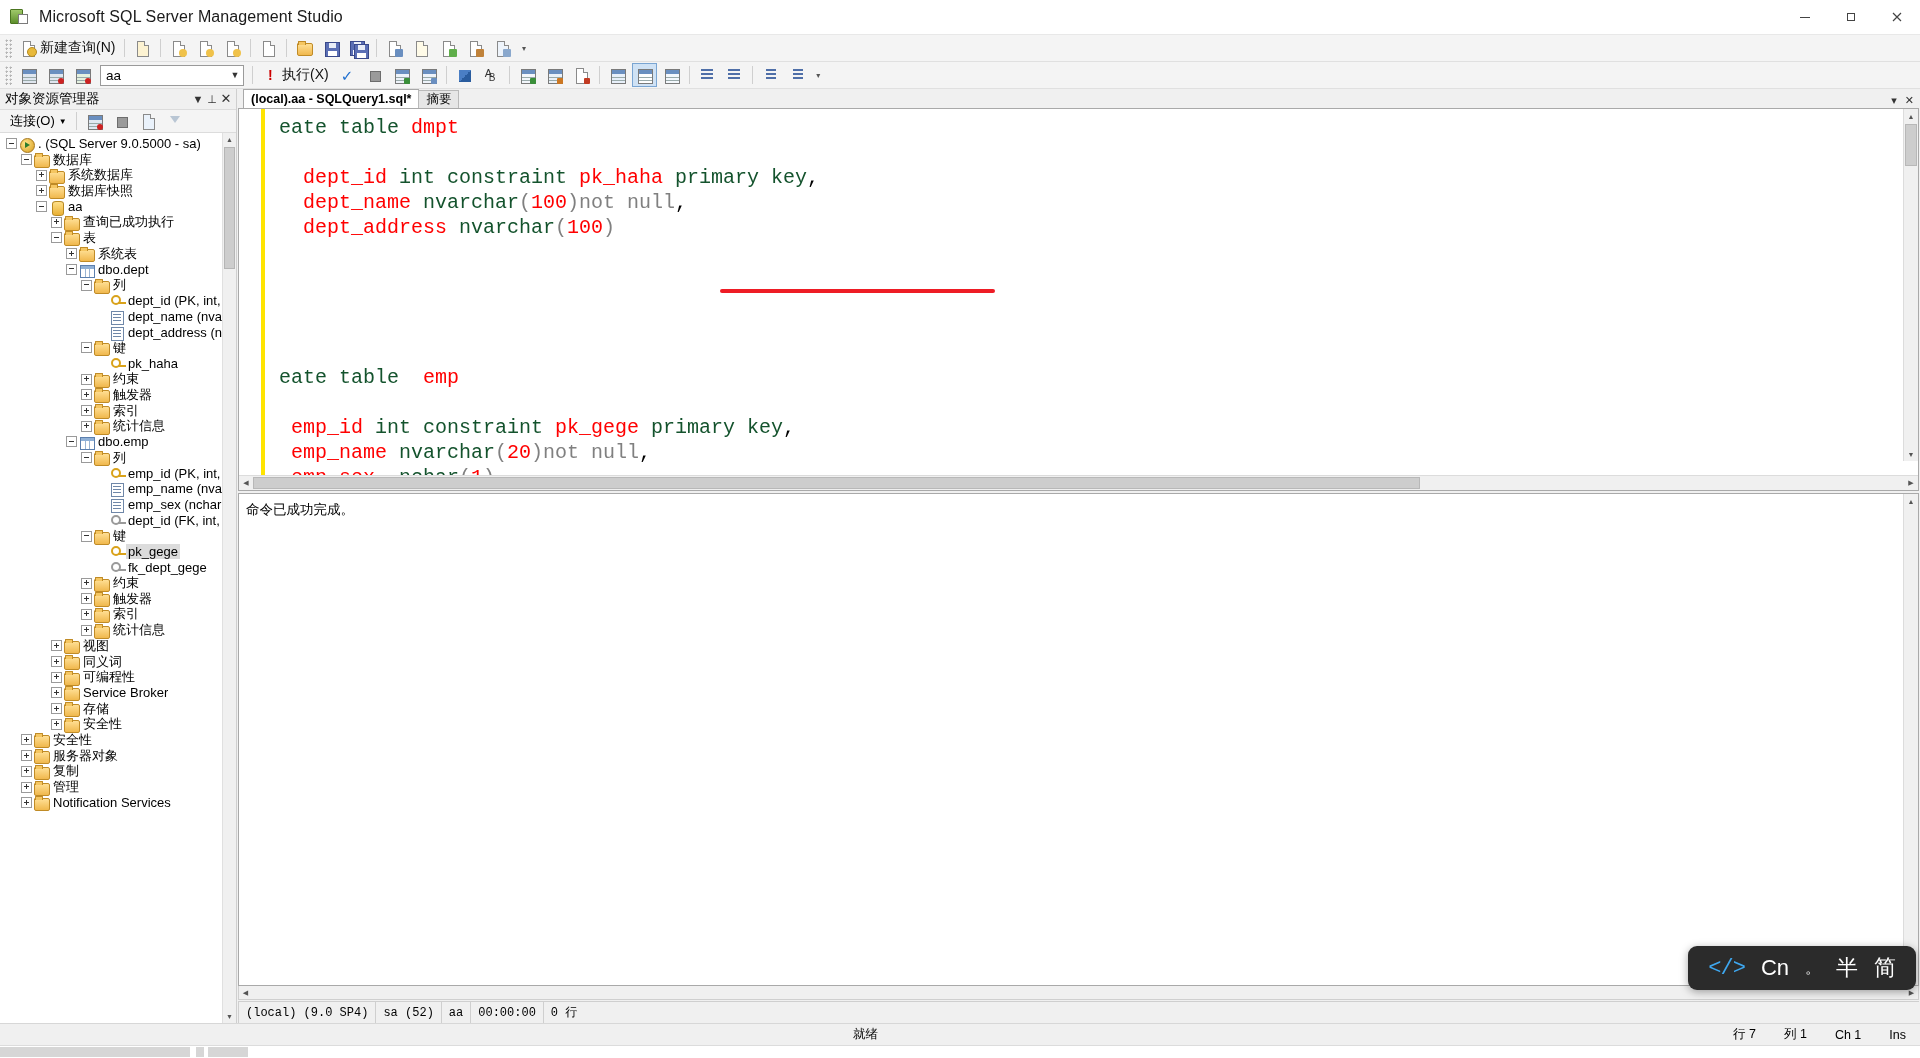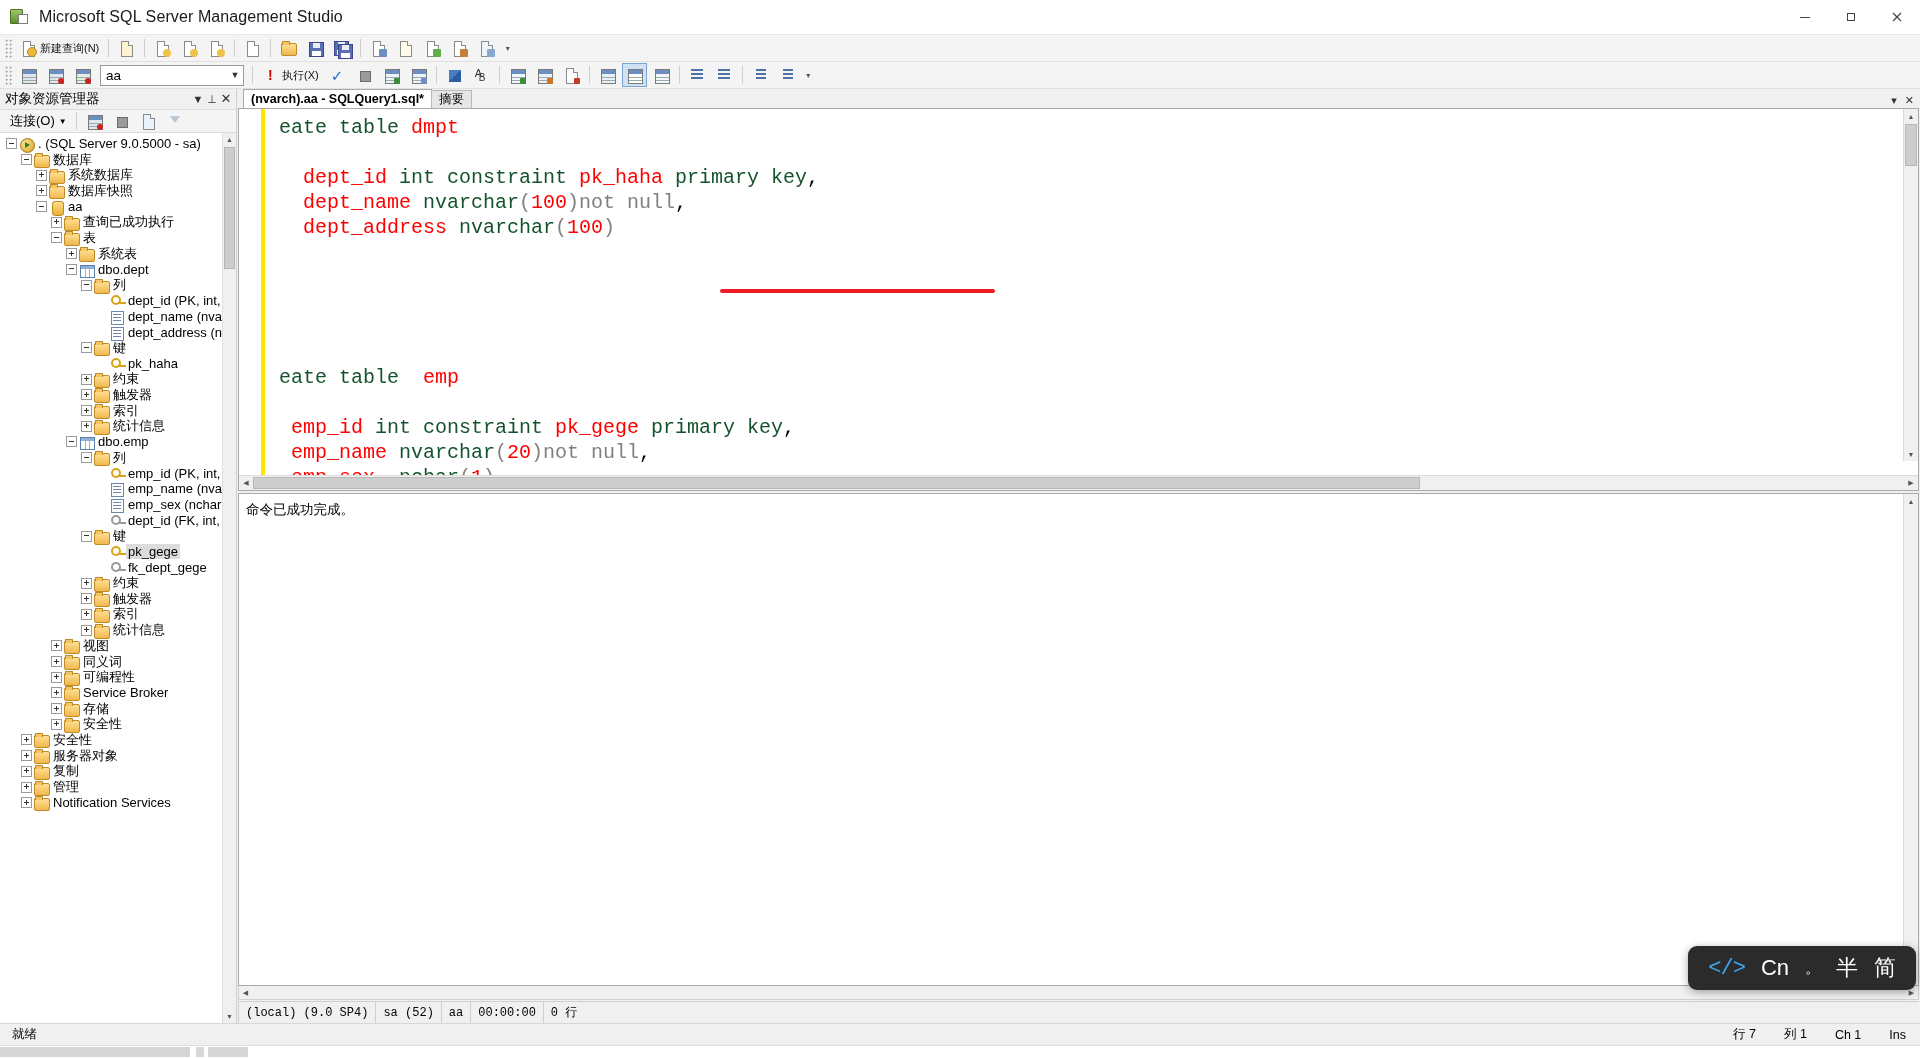--- a/index.html
+++ b/index.html
@@ -26,21 +26,21 @@
   
   .menubar{height:26px;background:#f5f5f5;display:flex;align-items:center;padding-left:6px;flex:0 0 auto;border-bottom:1px solid #e4e4e4;}
   .menuitem{padding:3px 9px;font-size:14.5px;color:#111;line-height:18px;white-space:nowrap;}
 
   
   .toolbar{height:26px;background:#f4f4f4;display:flex;align-items:center;border-bottom:1px solid #e0e0e0;flex:0 0 auto;padding-left:2px;}
   .grip{width:7px;height:19px;margin:0 3px;flex:0 0 auto;
         background-image:radial-gradient(circle at 1.6px 1.6px,#b5b5b5 1px,transparent 1.2px);
         background-size:4px 4px;}
   .tbtn{display:flex;align-items:center;height:22px;padding:0 3px;margin:0 1px;border:1px solid transparent;flex:0 0 auto;}
-  .tbtn .lbl{font-size:11px;margin-left:3px;color:#111;white-space:nowrap;}
+  .tbtn .lbl{font-size:14px;margin-left:3px;color:#111;white-space:nowrap;}
   .tsep{width:1px;height:18px;background:#cfcfcf;margin:0 4px;flex:0 0 auto;}
   .icon16{width:17px;height:17px;position:relative;flex:0 0 auto;display:inline-block;}
   .combo{width:142px;height:19px;background:#fff;border:1px solid #9a9a9a;display:flex;align-items:center;margin:0 4px;flex:0 0 auto;}
   .combo .val{flex:1;font-size:13.5px;padding-left:5px;color:#000;}
   .combo .arrow{width:16px;text-align:center;font-size:9px;color:#333;}
   .tbover{width:11px;height:20px;margin-left:2px;display:flex;flex-direction:column;align-items:center;justify-content:center;color:#555;font-size:8px;line-height:7px;flex:0 0 auto;}
   .doc{position:absolute;left:3px;top:1px;width:10px;height:14px;background:#fff;border:1px solid #8a8a8a;}
   .doc:after{content:"";position:absolute;right:-1px;top:-1px;width:4px;height:4px;background:#f4f4f4;border-left:1px solid #8a8a8a;border-bottom:1px solid #8a8a8a;}
   .badge{position:absolute;right:0;bottom:0;width:8px;height:8px;border-radius:1px;}
   .folder{position:absolute;left:1px;top:3px;width:14px;height:11px;background:linear-gradient(180deg,#ffdf94,#f0b84d);border:1px solid #c08b26;border-radius:1px 2px 2px 2px;}
@@ -137,21 +137,21 @@
   
   .qstatus{height:21px;flex:0 0 auto;background:#f0f0f0;display:flex;align-items:center;border-top:1px solid #cfcfcf;margin:1px 1px 0 1px;font-size:12.5px;}
   .qstatus .left{display:flex;align-items:center;gap:4px;padding-left:5px;flex:1;}
   .okdot{width:13px;height:13px;border-radius:50%;background:#2e9e32;position:relative;flex:0 0 auto;}
   .okdot:after{content:"✓";position:absolute;left:2px;top:-2px;color:#fff;font-size:11px;font-weight:bold;}
   .qcell{padding:0 7px;border-left:1px solid #cfcfcf;height:21px;display:flex;align-items:center;white-space:nowrap;}
   .qcell.mono{font-family:"Liberation Mono","DejaVu Sans Mono",monospace;font-size:12px;}
 
   
   .appstatus{height:21px;flex:0 0 auto;background:#f0f0f0;border-top:1px solid #d7d7d7;display:flex;align-items:center;font-size:12.5px;}
-  .appstatus .ready{padding-left:12px;flex:1;}
+  .appstatus .ready{padding-left:12px;flex:1;text-align:center;}
   .appstatus .scell{padding:0 14px;white-space:nowrap;}
 
   
   .taskbar{height:12px;flex:0 0 auto;background:#ffffff;display:flex;align-items:center;border-top:1px solid #dcdcdc;}
   .tb-seg{height:10px;background:#d6d6d6;}
 
   
   .ime{position:absolute;right:4px;bottom:68px;height:44px;background:#2b2b2b;border-radius:9px;display:flex;align-items:center;gap:16px;padding:0 20px;color:#fff;box-shadow:0 2px 9px rgba(0,0,0,.35);}
   .ime .code-ic{font-family:"Liberation Mono","DejaVu Sans Mono",monospace;font-size:22px;color:#3ea7ef;letter-spacing:-1px;}
   .ime .it{font-size:22px;}
@@ -860,21 +860,21 @@
           <div class="sbtn">▲</div>
           <div class="thumb"></div>
           <div class="sbtn" style="position:absolute;bottom:0;left:0;right:0;">▼</div>
         </div>
       </div>
     </div>
 
     <div class="editor-col">
 
       <div class="tabstrip">
-        <div class="etab active">(nvarch).aa - SQLQuery1.sql*</div>
+        <div class="etab active">(local).aa - SQLQuery1.sql*</div>
         <div class="etab">摘要</div>
         <div class="tsright">
           <span>▾</span>
           <span>✕</span>
         </div>
       </div>
 
       <div class="code-wrap">
         <div class="code-area">
           <div class="gutter"></div>

